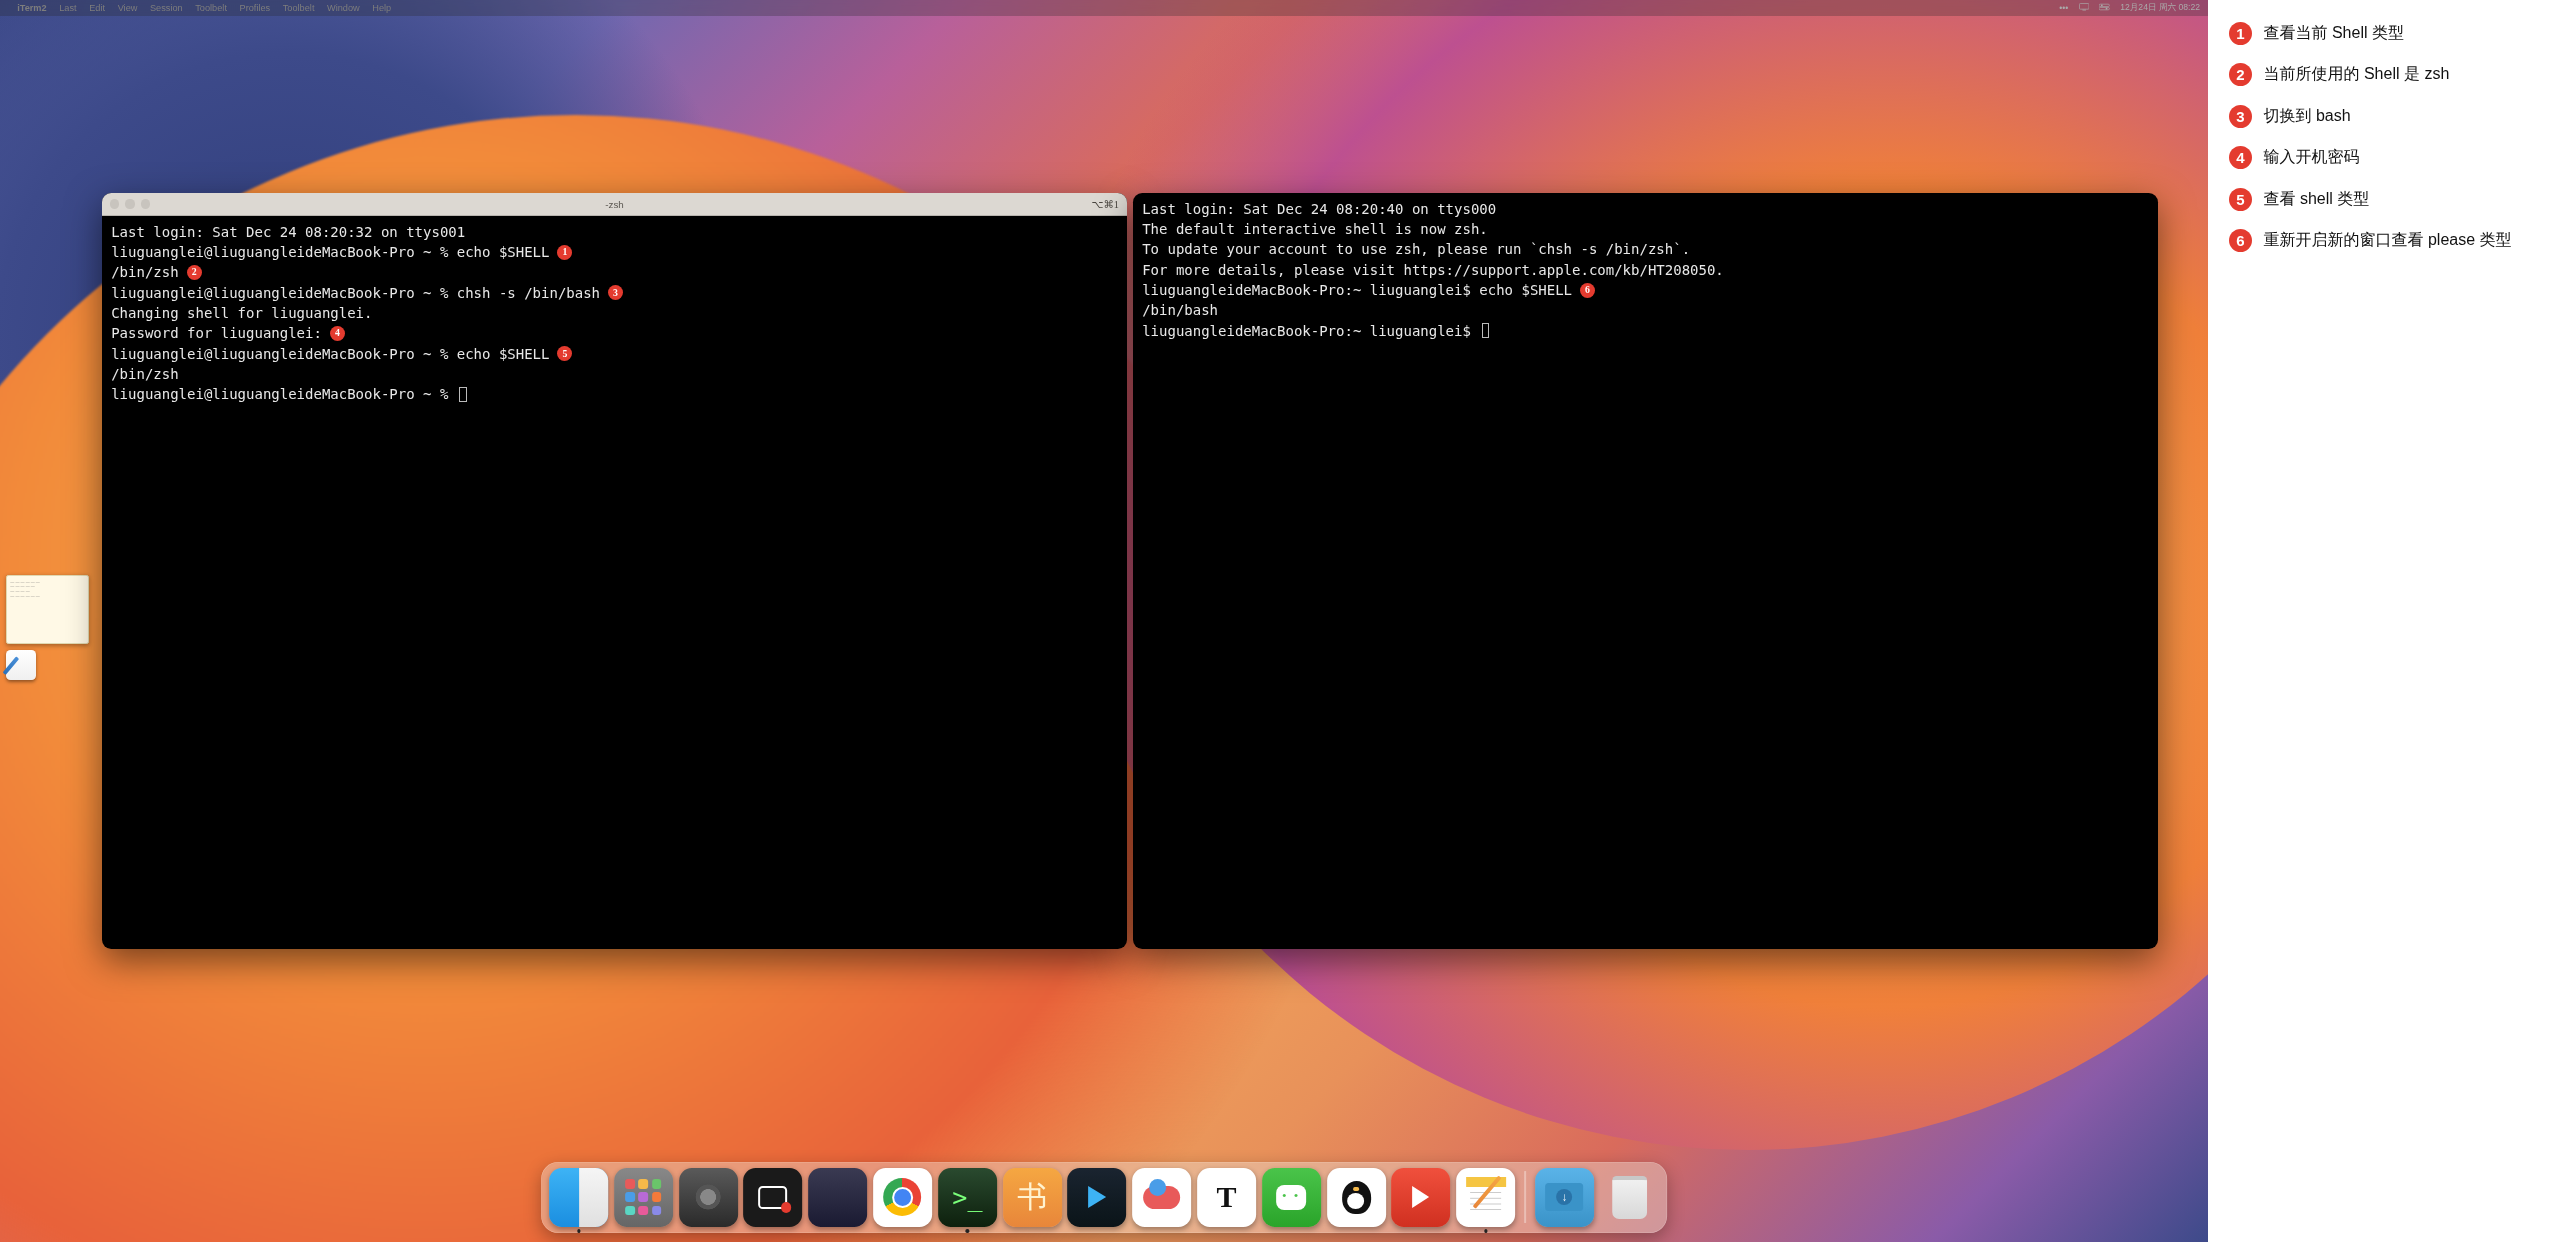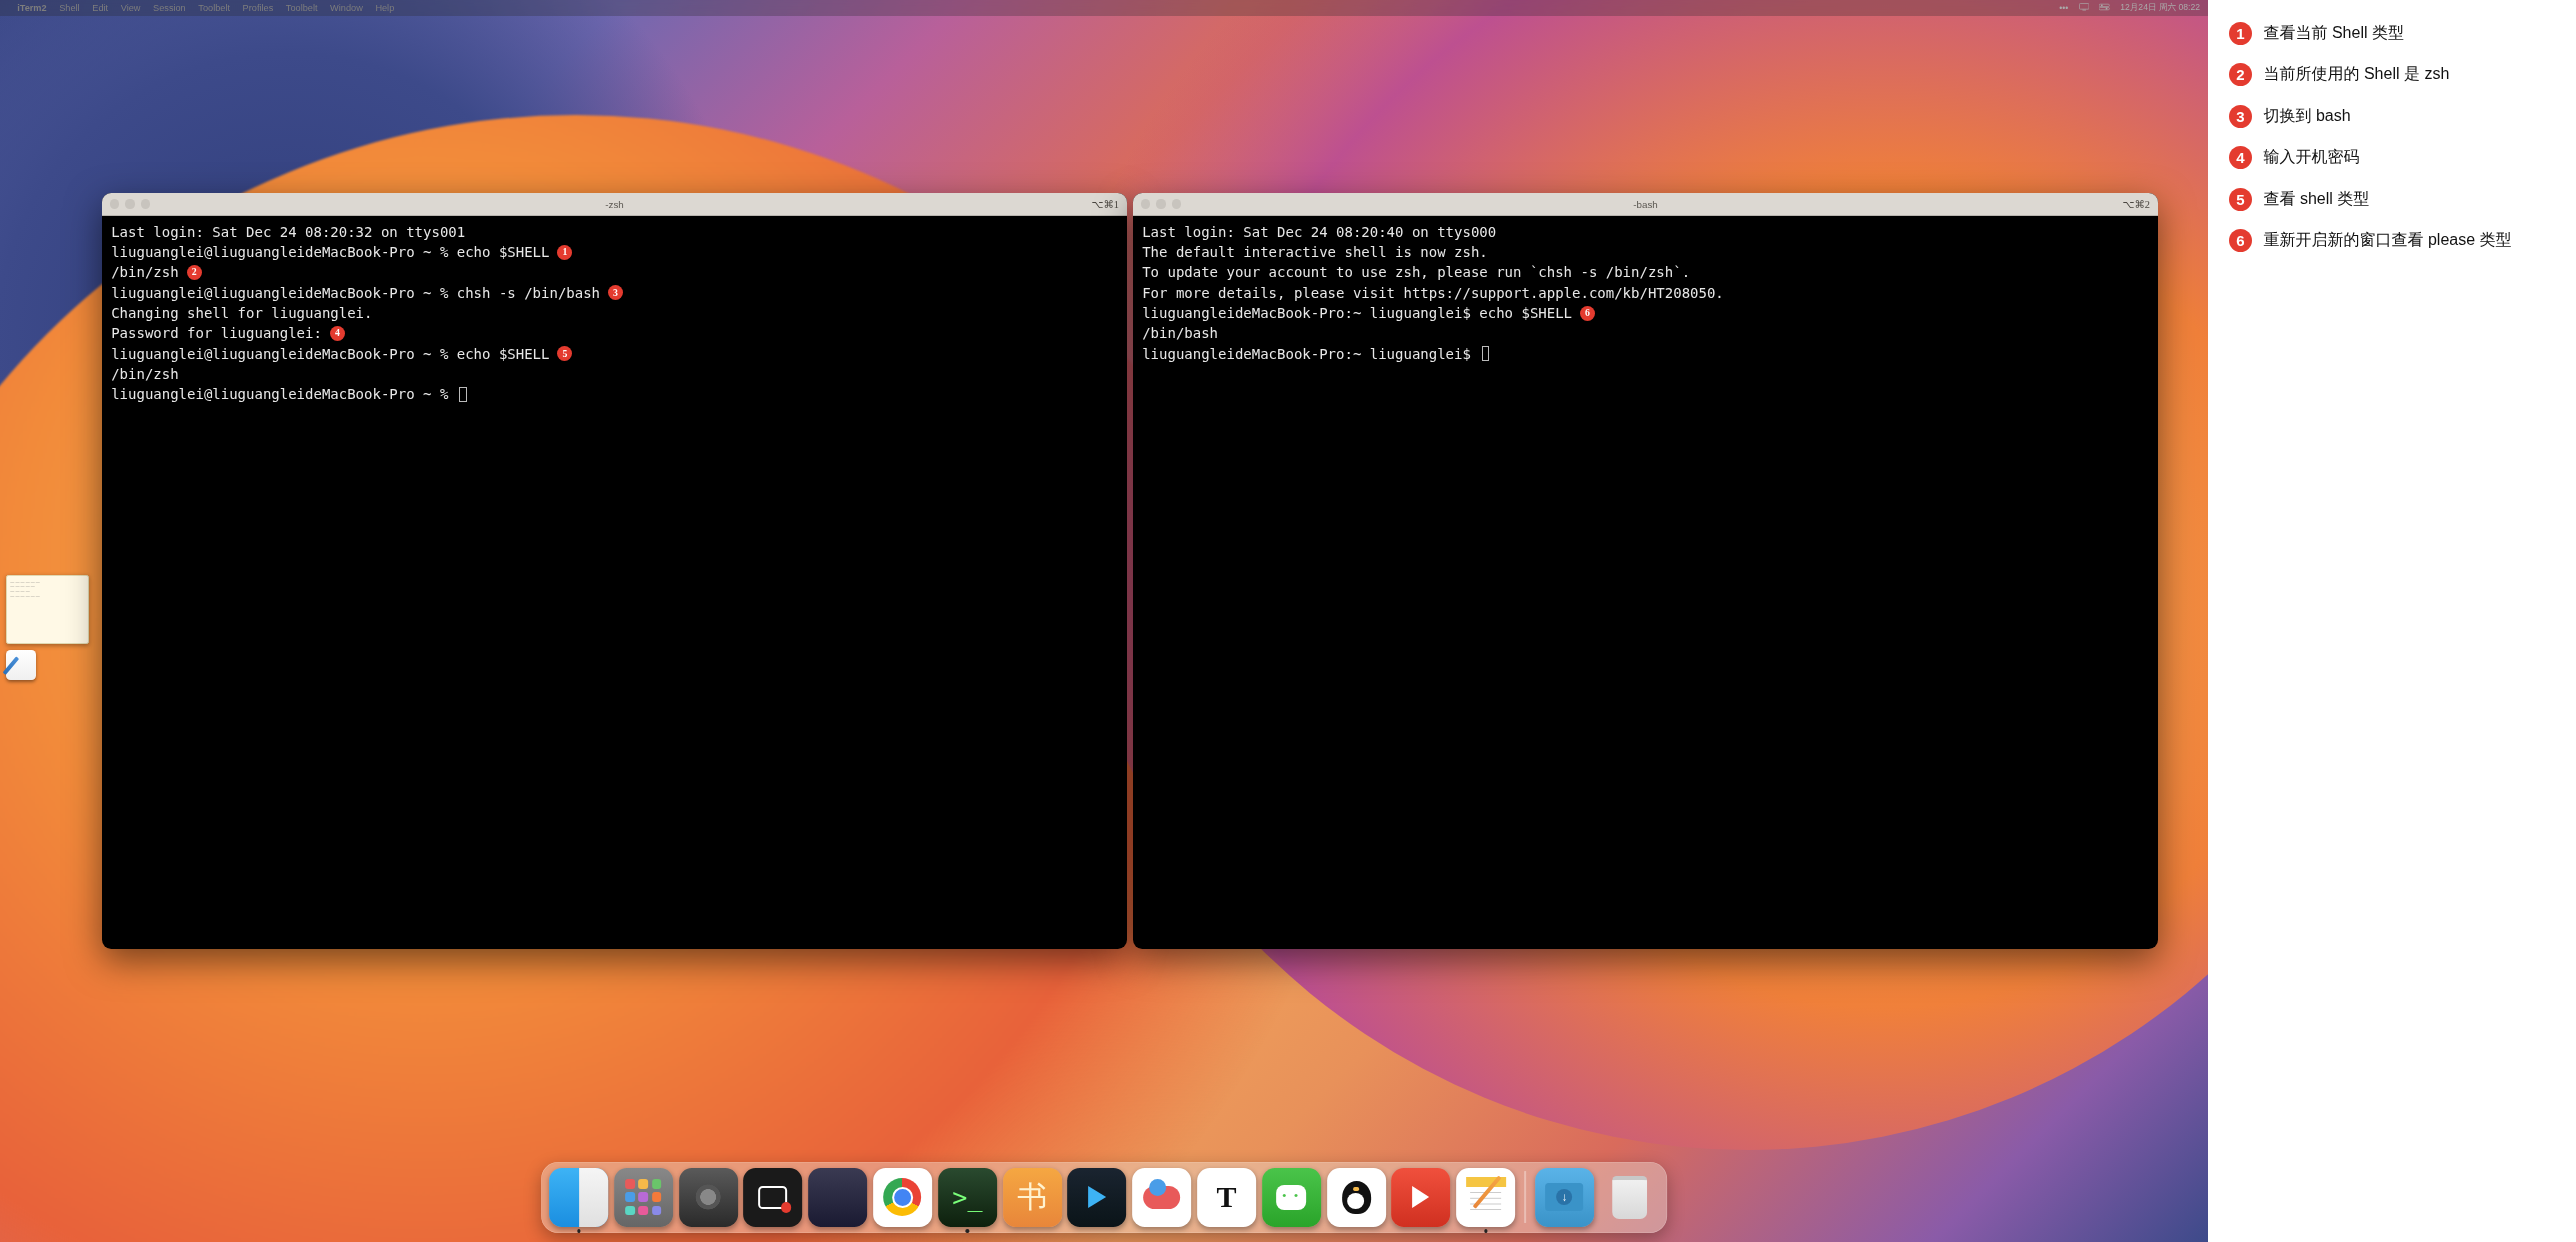--- a/index.html
+++ b/index.html
@@ -179,21 +179,21 @@
 <body>
 
 <div class="screenshot">
   <div class="wall-shape3"></div>
   <div class="wall-shape1"></div>
   <div class="wall-shape2"></div>
 
   <div class="menubar">
     <span class="apple"></span>
     <span class="mi bold">iTerm2</span>
-    <span id="menubar-items"><span class="mi">Shell</span><span class="mi">Edit</span><span class="mi">View</span><span class="mi">Session</span><span class="mi">Toolbelt</span><span class="mi">Profiles</span><span class="mi">Toolbelt</span><span class="mi">Window</span><span class="mi">Help</span></span>
+    <span id="menubar-items"><span class="mi">Last</span><span class="mi">Edit</span><span class="mi">View</span><span class="mi">Session</span><span class="mi">Toolbelt</span><span class="mi">Profiles</span><span class="mi">Toolbelt</span><span class="mi">Window</span><span class="mi">Help</span></span>
     <span class="spacer"></span>
     <div class="right">
       <span>•••</span>
       <span><svg class="status-ic" viewBox="0 0 24 18">
             <rect x="1" y="1" width="22" height="13" rx="2" fill="none" stroke="#aaa" stroke-width="1.6"></rect>
             <rect x="8" y="15" width="8" height="2" fill="#aaa"></rect>
           </svg></span>
       <span><svg class="status-ic" viewBox="0 0 22 14">
             <rect x="0" y="1" width="22" height="5" rx="2.5" fill="none" stroke="#aaa" stroke-width="1.4"></rect>
             <circle cx="6" cy="3.5" r="2" fill="#aaa"></circle>
@@ -218,29 +218,20 @@
         <div class="tl"></div>
         <div class="tl"></div>
       </div>
       <div class="term-title">-zsh</div>
       <div class="term-shortcut">⌥⌘1</div>
     </div>
     <div class="term-body" id="term1-body"><div class="line"><span>Last login: Sat Dec 24 08:20:32 on ttys001</span></div><div class="line"><span>liuguanglei@liuguangleideMacBook-Pro ~ % echo $SHELL</span><span class="badge">1</span></div><div class="line"><span>/bin/zsh</span><span class="badge">2</span></div><div class="line"><span>liuguanglei@liuguangleideMacBook-Pro ~ % chsh -s /bin/bash</span><span class="badge">3</span></div><div class="line"><span>Changing shell for liuguanglei.</span></div><div class="line"><span>Password for liuguanglei:</span><span class="badge">4</span></div><div class="line"><span>liuguanglei@liuguangleideMacBook-Pro ~ % echo $SHELL</span><span class="badge">5</span></div><div class="line"><span>/bin/zsh</span></div><div class="line"><span>liuguanglei@liuguangleideMacBook-Pro ~ % </span><span class="cursor"></span></div></div>
   </div>
 
   <div class="term term2">
-    <div class="term-titlebar">
-      <div class="traffic">
-        <div class="tl"></div>
-        <div class="tl"></div>
-        <div class="tl"></div>
-      </div>
-      <div class="term-title">-bash</div>
-      <div class="term-shortcut">⌥⌘2</div>
-    </div>
     <div class="term-body" id="term2-body"><div class="line"><span>Last login: Sat Dec 24 08:20:40 on ttys000</span></div><div class="line"><span></span></div><div class="line"><span>The default interactive shell is now zsh.</span></div><div class="line"><span>To update your account to use zsh, please run `chsh -s /bin/zsh`.</span></div><div class="line"><span>For more details, please visit https://support.apple.com/kb/HT208050.</span></div><div class="line"><span>liuguangleideMacBook-Pro:~ liuguanglei$ echo $SHELL</span><span class="badge">6</span></div><div class="line"><span>/bin/bash</span></div><div class="line"><span>liuguangleideMacBook-Pro:~ liuguanglei$ </span><span class="cursor"></span></div></div>
   </div>
 
   <div class="dock" id="dock">
       <div class="dock-item di-finder">
         <div class="dot-ind"></div>
       </div>
       <div class="dock-item di-launchpad">
         <div class="grid9">
           <div class="g1"></div>

